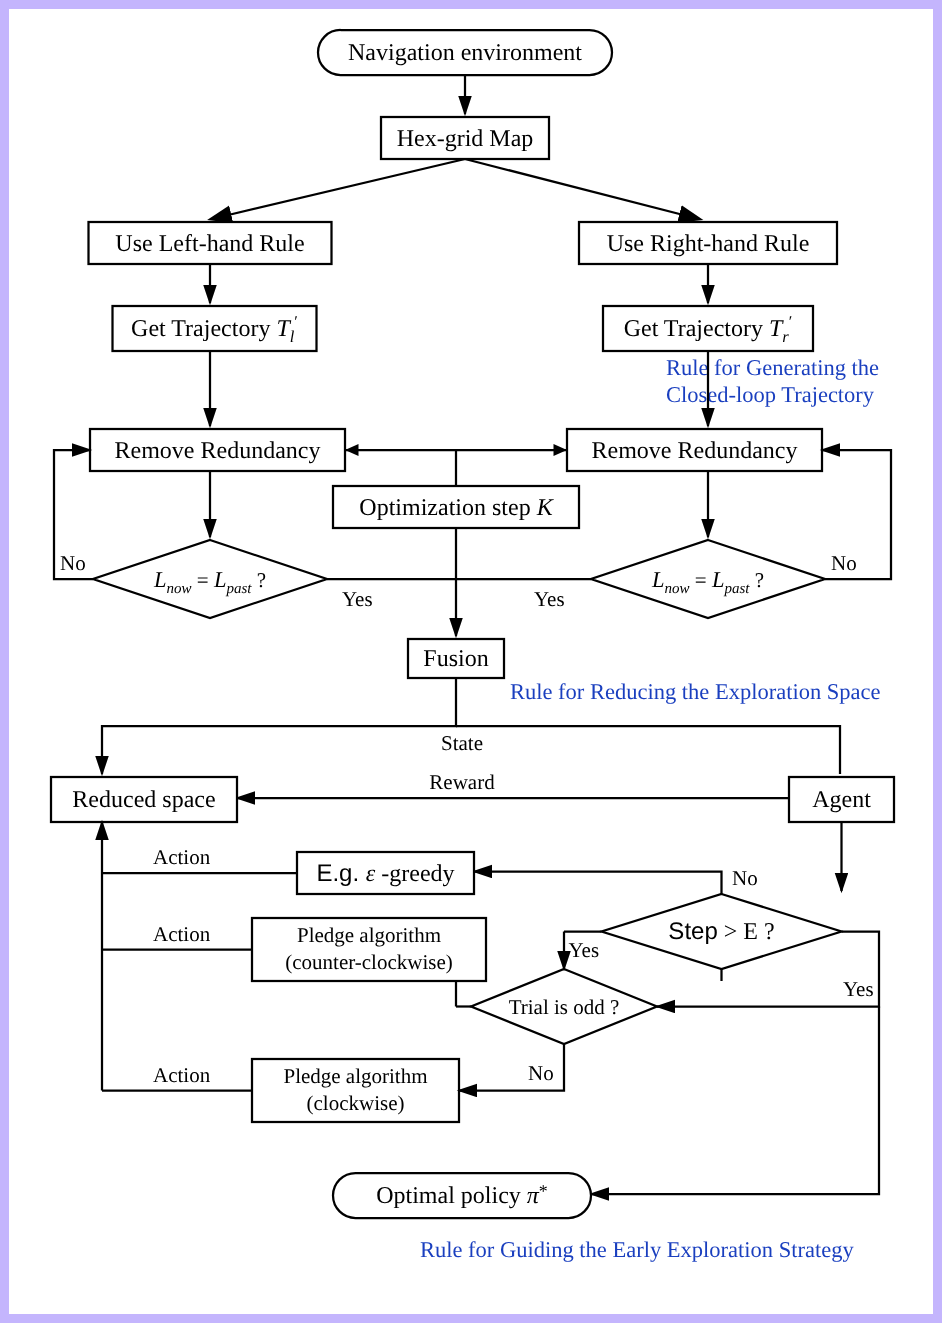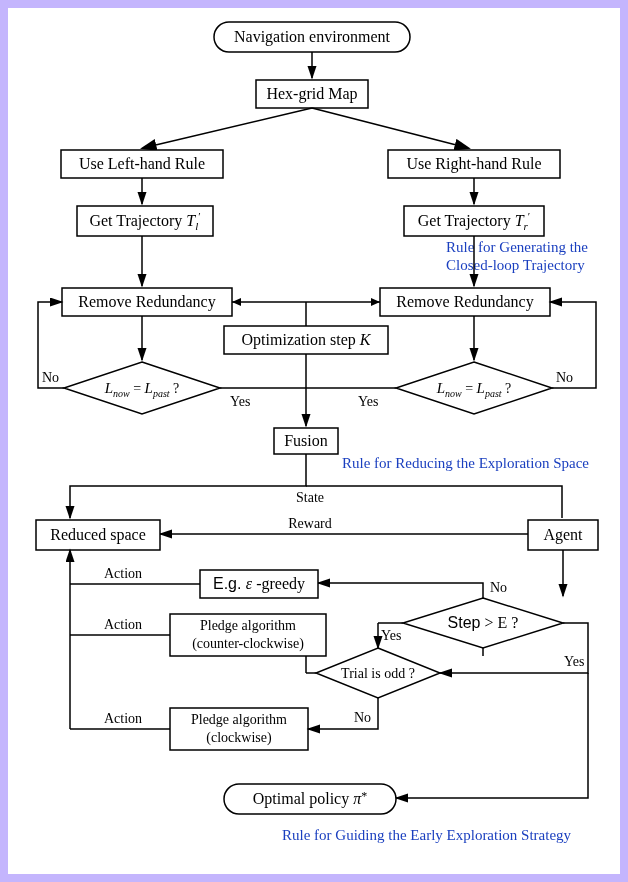--- a/index.html
+++ b/index.html
@@ -5,21 +5,21 @@
   body {
     margin: 0;
     padding: 0;
     font-family: "Times New Roman", serif;
     background: #fff;
   }
   .frame {
     width: 628px;
     height: 882px;
     box-sizing: border-box;
-    border: 8px solid #c4b5fd;
+    border: 6px solid #c4b5fd;
     position: relative;
     background: #fff;
   }
   svg { display: block; }
   .box { fill: #fff; stroke: #000; stroke-width: 1.5; }
   .lbl { font-family: "Times New Roman", serif; font-size: 16px; fill: #000; }
   .lbl-sm { font-family: "Times New Roman", serif; font-size: 14px; fill: #000; }
   .lbl-blue { font-family: "Times New Roman", serif; font-size: 15px; fill: #1a3fbf; }
   .arrow { stroke: #000; stroke-width: 1.5; fill: none; }
   .arrowhead { fill: #000; }

